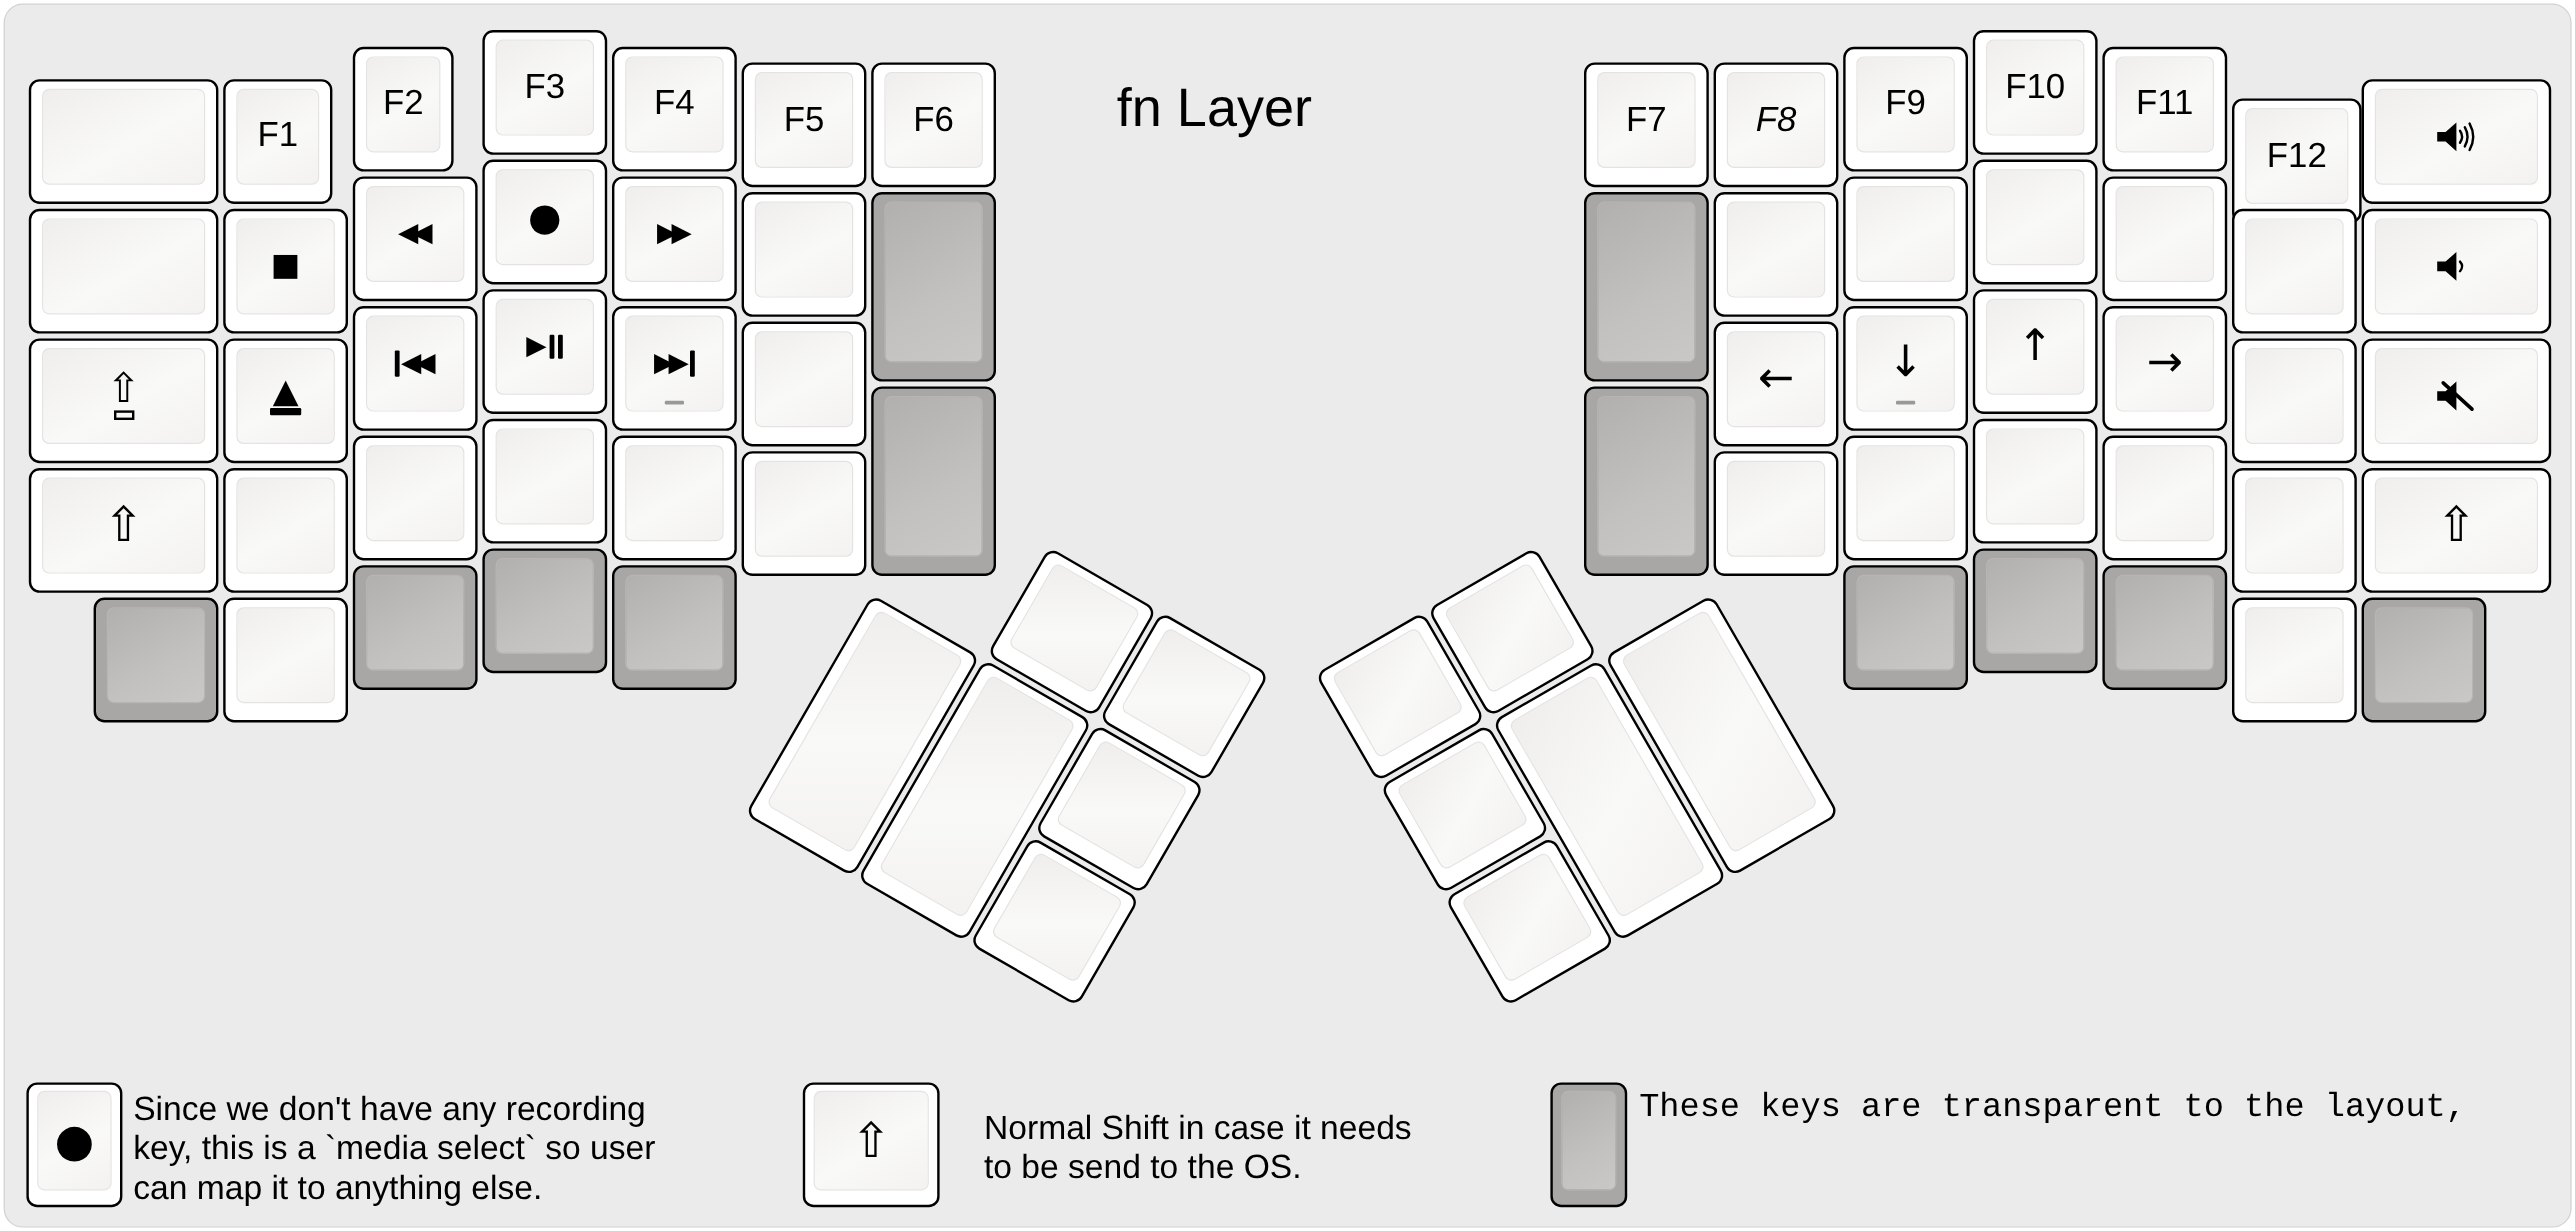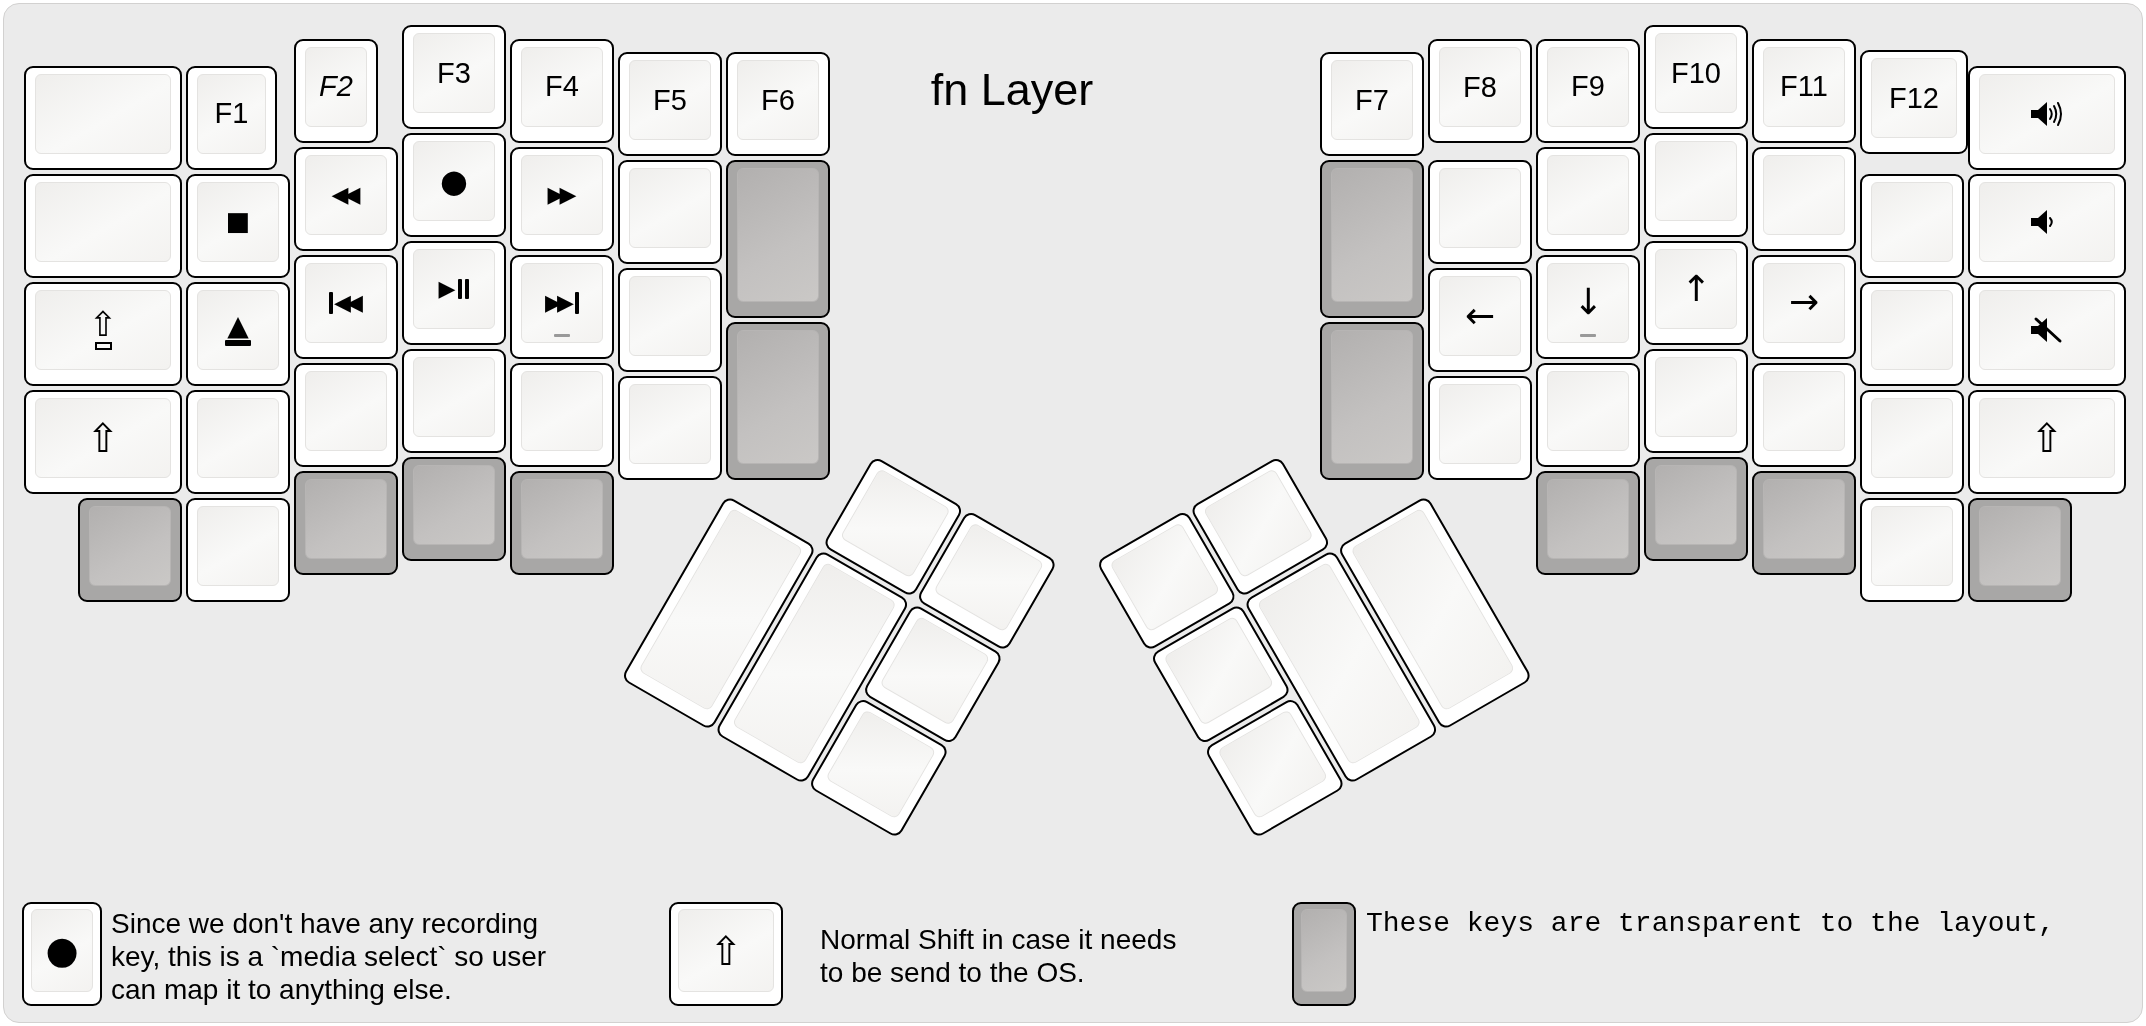--- a/index.html
+++ b/index.html
@@ -78,21 +78,21 @@
             <span class="bar" style="width: 26px; height: 6px;"></span>
           </span>
         </div>
       </div>
       <div class="key" style="left: 182px; top: 385.5px; width: 104px; height: 104px;">
         <div class="cap"></div>
       </div>
       <div class="key" style="left: 182px; top: 493.5px; width: 104px; height: 104px;">
         <div class="cap"></div>
       </div>
-      <div class="key" style="left: 290px; top: 34.5px; width: 84px; height: 104px; font-style: italic;">
+      <div class="key" style="left: 290px; top: 34.5px; width: 84px; height: 104px;">
         <div class="cap">
           <span class="key-label">F2</span>
         </div>
       </div>
       <div class="key" style="left: 290px; top: 142.5px; width: 104px; height: 104px;">
         <div class="cap">
           <span class="icon">
             <span class="g" style="font-size: 22px; letter-spacing: -5px; margin-right: 5px;">◀◀</span>
           </span>
         </div>
@@ -194,21 +194,21 @@
         <div class="cap">
           <span class="key-label">F7</span>
         </div>
       </div>
       <div class="key gray" style="left: 1316px; top: 156px; width: 104px; height: 158px;">
         <div class="cap"></div>
       </div>
       <div class="key gray" style="left: 1316px; top: 318px; width: 104px; height: 158px;">
         <div class="cap"></div>
       </div>
-      <div class="key" style="left: 1424px; top: 35px; width: 104px; height: 104px;">
+      <div class="key" style="left: 1424px; top: 48px; width: 104px; height: 104px; font-style: italic;">
         <div class="cap">
           <span class="key-label">F8</span>
         </div>
       </div>
       <div class="key" style="left: 1424px; top: 156px; width: 104px; height: 104px;">
         <div class="cap"></div>
       </div>
       <div class="key" style="left: 1424px; top: 264px; width: 104px; height: 104px;">
         <div class="cap">
           <span class="icon">
@@ -276,21 +276,21 @@
             <span class="g" style="font-size: 36px;">→</span>
           </span>
         </div>
       </div>
       <div class="key" style="left: 1748px; top: 358.5px; width: 104px; height: 104px;">
         <div class="cap"></div>
       </div>
       <div class="key gray" style="left: 1748px; top: 466.5px; width: 104px; height: 104px;">
         <div class="cap"></div>
       </div>
-      <div class="key" style="left: 1856px; top: 46px; width: 108px; height: 104px;">
+      <div class="key" style="left: 1856px; top: 78px; width: 108px; height: 104px;">
         <div class="cap">
           <span class="key-label">F12</span>
         </div>
       </div>
       <div class="key" style="left: 1856px; top: 169.5px; width: 104px; height: 104px;">
         <div class="cap"></div>
       </div>
       <div class="key" style="left: 1856px; top: 277.5px; width: 104px; height: 104px;">
         <div class="cap"></div>
       </div>

